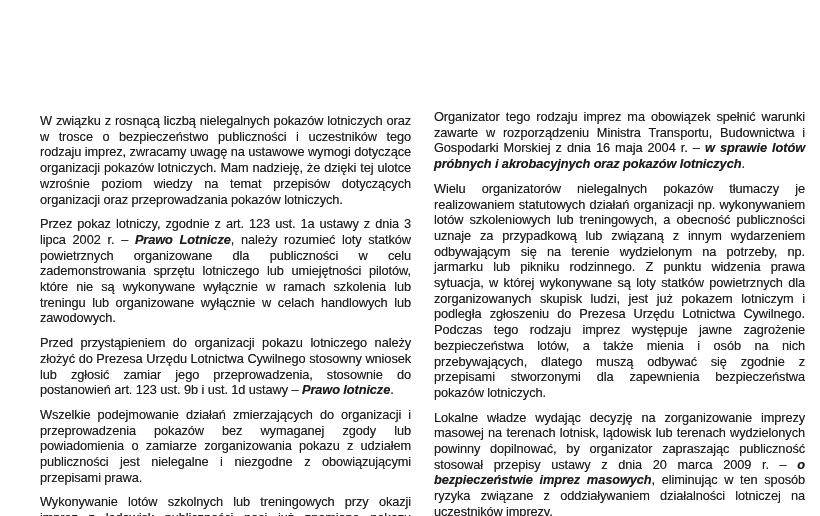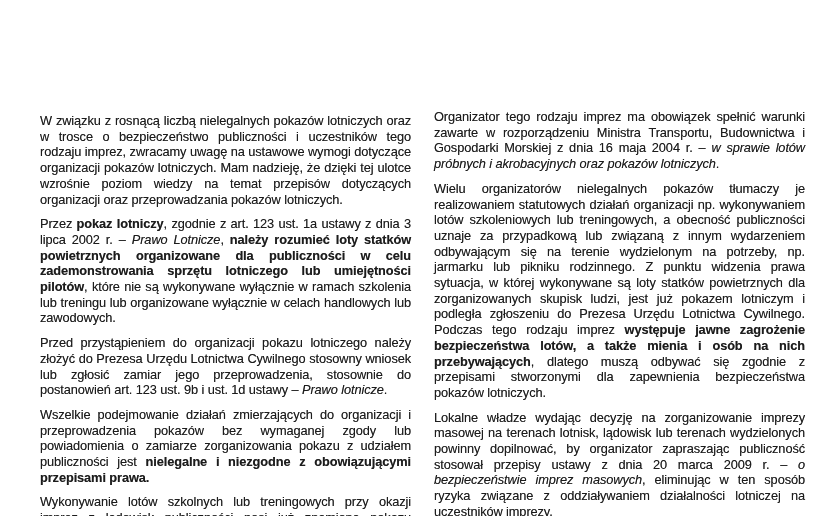--- a/index.html
+++ b/index.html
@@ -35,22 +35,22 @@
     margin: 0 0 9px 0;
     text-align: justify;
     font-size: 12.8px;
     line-height: 15.7px;
     letter-spacing: -0.1px;
     color: #1c1c1c;
     
     text-shadow: 0 0 0.4px rgba(28,28,28,0.55);
   }
   .run-normal { font-weight: normal; font-style: normal; }
-  .run-bold   { font-weight: bold;   font-style: normal; }
-  .run-italic { font-weight: normal; font-style: italic; }
+  .run-bold   { font-weight: normal;   font-style: normal; }
+  .run-italic { font-weight: bold; font-style: italic; }
 </style>
 </head>
 <body>
 
 <div class="page">
   <div class="columns">
     <div class="col col-left">
         <p><span class="run-normal">W związku z rosnącą liczbą nielegalnych pokazów lotniczych oraz w trosce o bezpieczeństwo publiczności i uczestników tego rodzaju imprez, zwracamy uwagę na ustawowe wymogi dotyczące organizacji pokazów lotniczych. Mam nadzieję, że dzięki tej ulotce wzrośnie poziom wiedzy na temat przepisów dotyczących organizacji oraz przeprowadzania pokazów lotniczych.</span></p>
         <p><span class="run-normal">Przez </span><span class="run-bold">pokaz lotniczy</span><span class="run-normal">, zgodnie z art. 123 ust. 1a ustawy z dnia 3 lipca 2002 r. – </span><span class="run-italic">Prawo Lotnicze</span><span class="run-normal">, </span><span class="run-bold">należy rozumieć loty statków powietrznych organizowane dla publiczności w celu zademonstrowania sprzętu lotniczego lub umiejętności pilotów</span><span class="run-normal">, które nie są wykonywane wyłącznie w ramach szkolenia lub treningu lub organizowane wyłącznie w celach handlowych lub zawodowych.</span></p>
         <p><span class="run-normal">Przed przystąpieniem do organizacji pokazu lotniczego należy złożyć do Prezesa Urzędu Lotnictwa Cywilnego stosowny wniosek lub zgłosić zamiar jego przeprowadzenia, stosownie do postanowień art. 123 ust. 9b i ust. 1d ustawy – </span><span class="run-italic">Prawo lotnicze</span><span class="run-normal">.</span></p>

